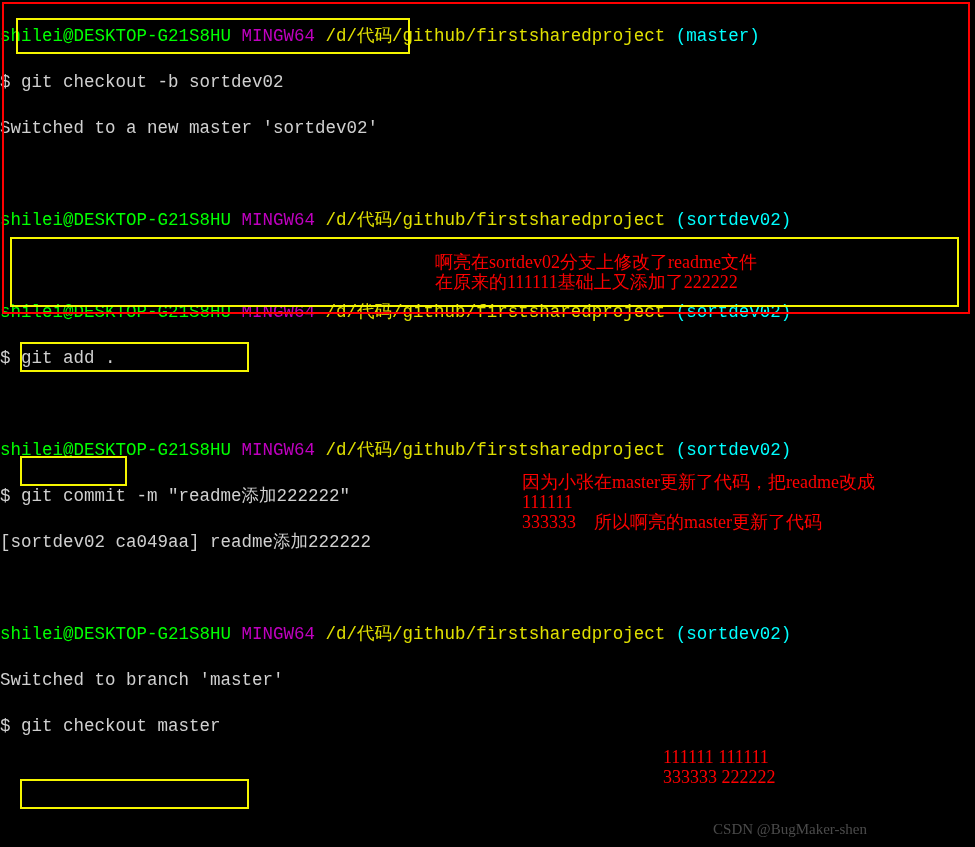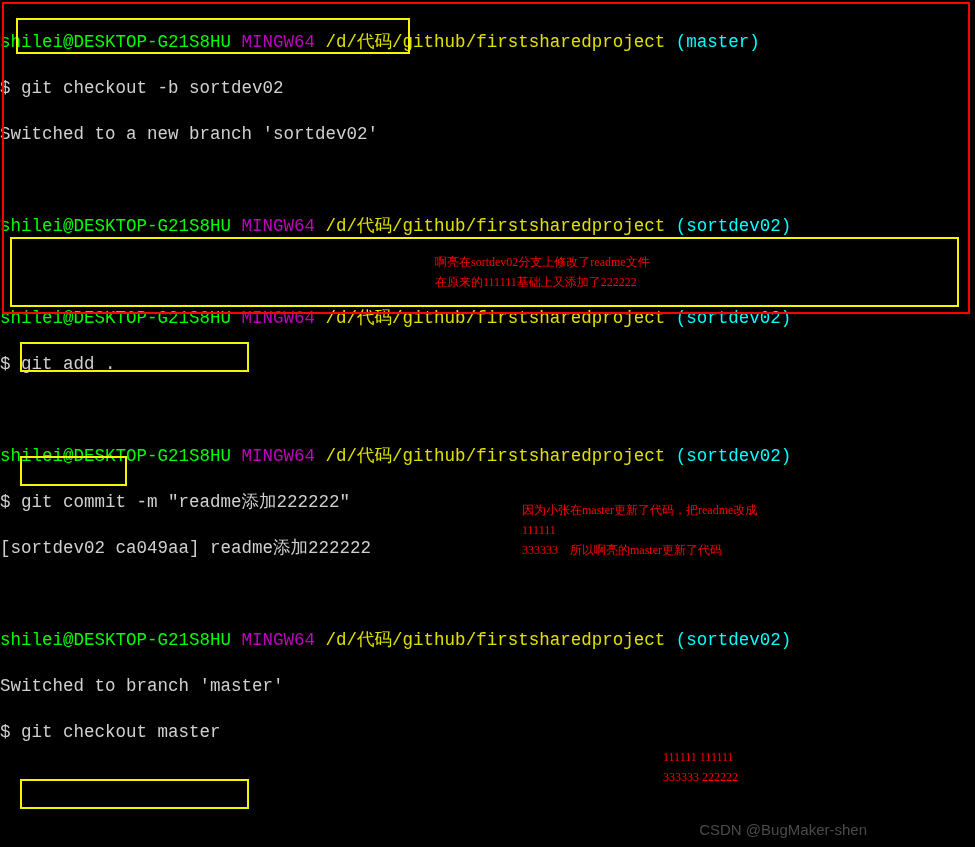--- a/index.html
+++ b/index.html
@@ -1,38 +1,38 @@
 <!DOCTYPE html>
 <html><head>
 <meta charset="utf-8">
 <style>
   html,body{margin:0;padding:0;background:#000;width:975px;height:847px;overflow:hidden;}
   .term{font-family:"Consolas","Courier New",monospace;font-size:17.5px;line-height:23px;
         color:#c0c0c0;white-space:pre;position:relative;width:887px;height:847px;
-        padding:8px 0 0 0;box-sizing:border-box;}
+        padding:2px 0 0 0;box-sizing:border-box;}
   .g{color:#00ff00;}    
   .m{color:#c000c0;}    
   .y{color:#e0e000;}    
   .c{color:#00ffff;}    
   .w{color:#d0d0d0;}    
   .line{display:block;}
   .box-red{position:absolute;border:2px solid #ff0000;pointer-events:none;}
   .box-yellow{position:absolute;border:2px solid #f5f500;pointer-events:none;}
   .anno{position:absolute;color:#ff0000;font-family:"SimSun","Microsoft YaHei",serif;
-        font-size:12px;line-height:20px;white-space:pre;pointer-events:none;}
+        font-size:18px;line-height:20px;white-space:pre;pointer-events:none;}
   .watermark{position:absolute;right:20px;bottom:6px;color:#888;font-size:15px;
-             font-family:Liberation Sans, sans-serif;opacity:.55;}
+             font-family:Liberation Serif, serif;opacity:.55;}
 </style>
 </head>
 <body>
 
 <div class="term">
 <span class="line"><span class="g"><span>shilei</span>@<span>DESKTOP-G21S8HU</span></span> <span class="m">MINGW64</span> <span class="y">/d/代码/github/firstsharedproject</span> <span class="c">(master)</span></span>
 <span class="line"><span class="w">$ </span><span class="w">git checkout -b sortdev02</span></span>
-<span class="line w">Switched to a new branch 'sortdev02'</span>
+<span class="line w">Switched to a new master 'sortdev02'</span>
 <span class="line"> </span>
 <span class="line"><span class="g"><span>shilei</span>@<span>DESKTOP-G21S8HU</span></span> <span class="m">MINGW64</span> <span class="y">/d/代码/github/firstsharedproject</span> <span class="c">(sortdev02)</span></span>
 <span class="line"> </span>
 <span class="line"><span class="g"><span>shilei</span>@<span>DESKTOP-G21S8HU</span></span> <span class="m">MINGW64</span> <span class="y">/d/代码/github/firstsharedproject</span> <span class="c">(sortdev02)</span></span>
 <span class="line"><span class="w">$ </span><span class="w">git add .</span></span>
 <span class="line"> </span>
 <span class="line"><span class="g"><span>shilei</span>@<span>DESKTOP-G21S8HU</span></span> <span class="m">MINGW64</span> <span class="y">/d/代码/github/firstsharedproject</span> <span class="c">(sortdev02)</span></span>
 <span class="line"><span class="w">$ </span><span class="w">git commit -m "readme添加222222"</span></span>
 <span class="line w">[sortdev02 ca049aa] readme添加222222</span>
 <span class="line"> </span>
@@ -67,20 +67,20 @@
 
 <div class="box-yellow" style="left:16px;top:18px;width:390px;height:32px;"></div>
 <div class="box-yellow" style="left:10px;top:237px;width:945px;height:66px;"></div>
 <div class="box-yellow" style="left:20px;top:342px;width:225px;height:26px;"></div>
 <div class="box-yellow" style="left:20px;top:456px;width:103px;height:26px;"></div>
 <div class="box-yellow" style="left:20px;top:779px;width:225px;height:26px;"></div>
 
 
 <div class="anno" style="left:435px;top:252px;">啊亮在sortdev02分支上修改了readme文件
 在原来的111111基础上又添加了222222</div>
-<div class="anno" style="left:522px;top:472px;margin-top:28px;">因为小张在master更新了代码，把readme改成
+<div class="anno" style="left:522px;top:472px;">因为小张在master更新了代码，把readme改成
 111111
 333333    所以啊亮的master更新了代码</div>
 <div class="anno" style="left:663px;top:747px;">111111 111111
 333333 222222</div>
 
 <div class="watermark">CSDN @BugMaker-shen</div>
 </div>
 
 </body></html>

